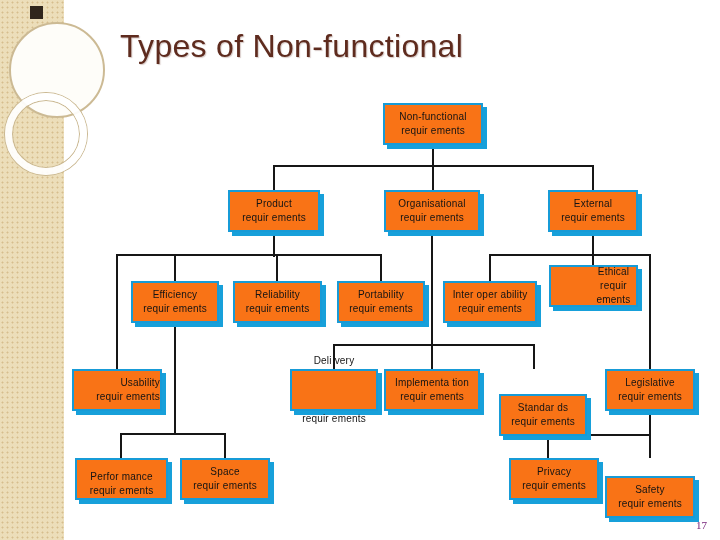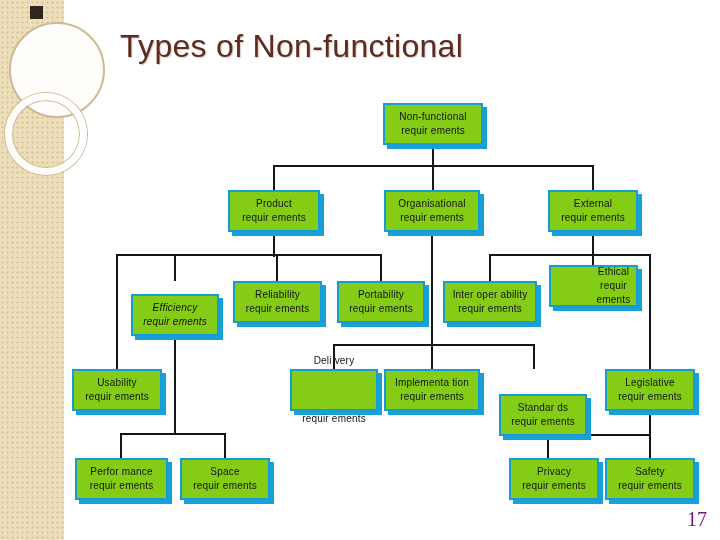--- a/index.html
+++ b/index.html
@@ -31,31 +31,31 @@
   
   .title{
     position:absolute;left:120px;top:26px;width:480px;
     color:#5e2b1e;font-size:32px;line-height:40px;letter-spacing:0.3px;
     text-shadow:1px 1px 1px rgba(94,43,30,0.25);
   }
   .title span{display:block;}
   
   .diagram{position:absolute;left:0;top:0;width:720px;height:540px;}
   .node{
-    position:absolute;box-sizing:border-box;background:#84cc16;
+    position:absolute;box-sizing:border-box;background:#f97316;
     border:2px solid #179bd7;box-shadow:4px 4px 0 0 #17a0da;
     display:flex;flex-direction:column;align-items:center;justify-content:center;
     font-size:10px;line-height:14px;color:#141414;text-align:center;
     letter-spacing:0.2px;
   }
   .seg{position:absolute;background:#161616;}
   
   .pagenum{
     position:absolute;right:13px;bottom:9px;
-    font-family:"Liberation Serif",serif;font-size:20px;color:#701a75;
+    font-family:"Liberation Serif",serif;font-size:11px;color:#701a75;
   }
 </style>
 </head>
 <body>
 
 <div class="slide">
 
   <div class="strip"></div>
   <div class="circle-big"></div>
   <div class="circle-small"></div>
@@ -107,73 +107,73 @@
           <span>requir ements</span>
         </div>
         <div class="node" style="left: 384px; top: 190px; width: 96px; height: 42px;">
           <span>Organisational</span>
           <span>requir ements</span>
         </div>
         <div class="node" style="left: 548px; top: 190px; width: 90px; height: 42px;">
           <span>External</span>
           <span>requir ements</span>
         </div>
-        <div class="node" style="left: 131px; top: 294px; width: 88px; height: 42px; font-style: italic;">
+        <div class="node" style="left: 131px; top: 281px; width: 88px; height: 42px;">
           <span>Efficiency</span>
           <span>requir ements</span>
         </div>
         <div class="node" style="left: 233px; top: 281px; width: 89px; height: 42px;">
           <span>Reliability</span>
           <span>requir ements</span>
         </div>
         <div class="node" style="left: 337px; top: 281px; width: 88px; height: 42px;">
           <span>Portability</span>
           <span>requir ements</span>
         </div>
         <div class="node" style="left: 443px; top: 281px; width: 94px; height: 42px;">
           <span>Inter oper ability</span>
           <span>requir ements</span>
         </div>
         <div class="node" style="left: 549px; top: 265px; width: 89px; height: 42px; padding-left: 40px;">
           <span>Ethical</span>
           <span>requir ements</span>
         </div>
-        <div class="node" style="left: 72px; top: 369px; width: 90px; height: 42px;">
+        <div class="node" style="left: 72px; top: 369px; width: 90px; height: 42px; align-items: flex-end;">
           <span>Usability</span>
           <span>requir ements</span>
         </div>
         <div class="node" style="left: 290px; top: 369px; width: 88px; height: 42px; gap: 44px;">
           <span>Deli very</span>
           <span>requir ements</span>
         </div>
         <div class="node" style="left: 384px; top: 369px; width: 96px; height: 42px;">
           <span>Implementa tion</span>
           <span>requir ements</span>
         </div>
         <div class="node" style="left: 499px; top: 369px; width: 88px; height: 42px; margin-top: 25px;">
           <span>Standar ds</span>
           <span>requir ements</span>
         </div>
         <div class="node" style="left: 605px; top: 369px; width: 90px; height: 42px;">
           <span>Legislative</span>
           <span>requir ements</span>
         </div>
-        <div class="node" style="left: 75px; top: 458px; width: 93px; height: 42px;">
+        <div class="node" style="left: 75px; top: 458px; width: 93px; height: 42px; justify-content: flex-end;">
           <span>Perfor mance</span>
           <span>requir ements</span>
         </div>
         <div class="node" style="left: 180px; top: 458px; width: 90px; height: 42px;">
           <span>Space</span>
           <span>requir ements</span>
         </div>
         <div class="node" style="left: 509px; top: 458px; width: 90px; height: 42px;">
           <span>Privacy</span>
           <span>requir ements</span>
         </div>
-        <div class="node" style="left: 605px; top: 458px; width: 90px; height: 42px;">
+        <div class="node" style="left: 605px; top: 476px; width: 90px; height: 42px;">
           <span>Safety</span>
           <span>requir ements</span>
         </div>
       </div>
   </div>
 
   <div class="pagenum">17</div>
 
 </div>
 

